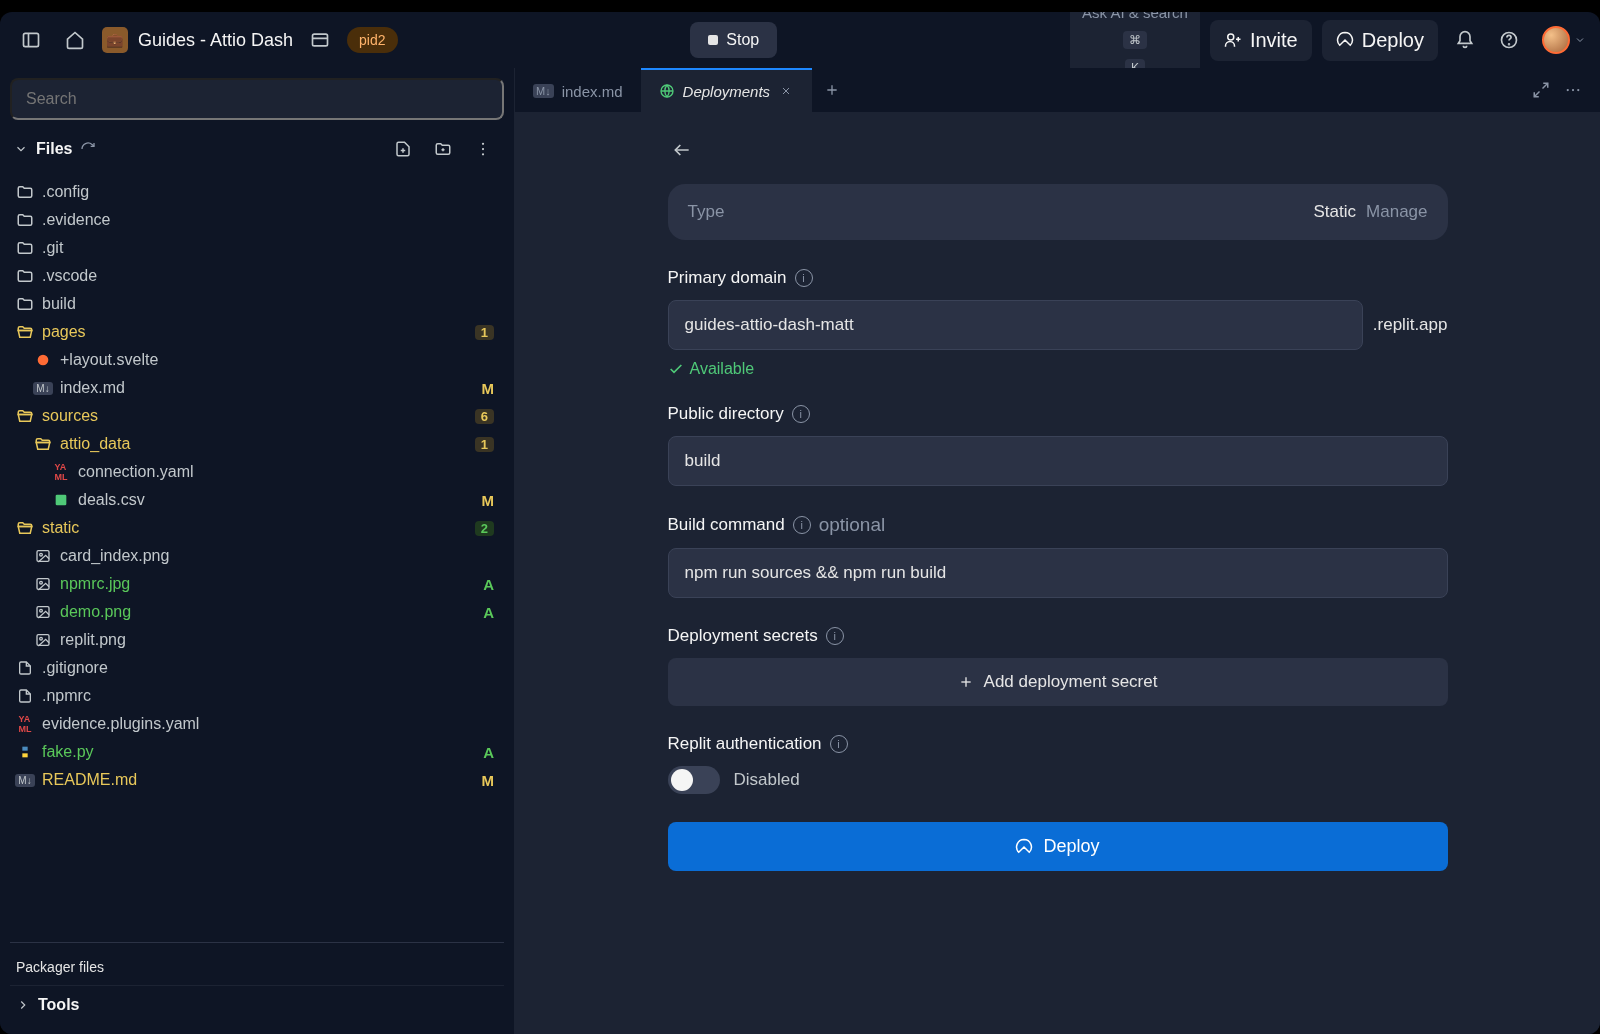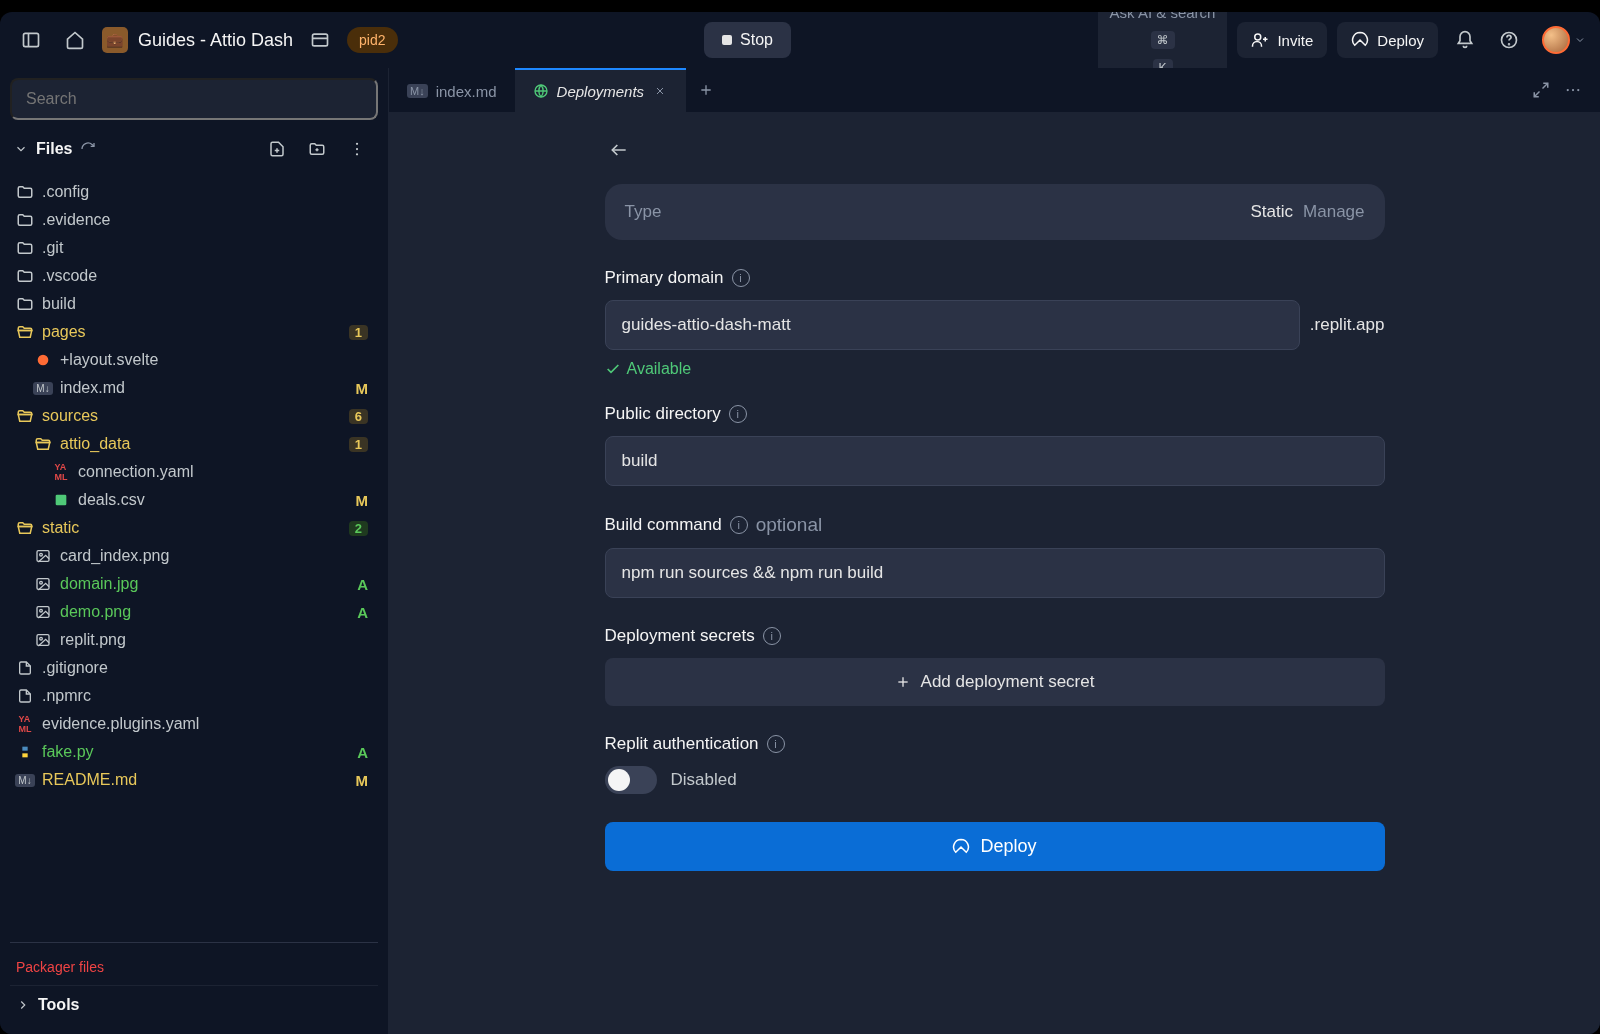--- a/index.html
+++ b/index.html
@@ -72,34 +72,34 @@
     font-size:15px;
     cursor:pointer;
     flex-direction:column;
   }
   .kbd { background:#2b3245; border-radius:4px; padding:2px 6px; font-size:12px; color:#c2c8cc;}
   .top-btn {
     background:#1c2333;
     border-radius:8px;
     padding:9px 14px;
     display:flex;align-items:center;gap:8px;
-    font-size:15px; color:#f5f5f5;
+    font-size:20px; color:#f5f5f5;
     cursor:pointer;
   }
   .avatar {
     width:28px;height:28px;border-radius:50%;
     background: radial-gradient(circle at 30% 30%, #f4c089, #a5643a);
     border:2px solid #ff6b35;
   }
   .avatar-wrap{display:flex;align-items:center;gap:4px;cursor:pointer;margin-left:6px;}
   
   .body { flex:1; display:flex; min-height:0; }
   
   .sidebar {
-    width: 388px;
+    width: 514px;
     background:#0e1525;
     display:flex;flex-direction:column;
     padding: 10px;
     gap:6px;
   }
   .sb-search {
     background:#1c2333;
     border-radius:8px;
     padding:10px 14px;
     color:#8a94a6;
@@ -130,21 +130,21 @@
   }
   .badge-green{background:#1f3a1f;color:#5ac85a;}
   .badge-letter{font-weight:700;font-size:15px;}
   .badge-M{color:#e8c85a;}
   .badge-A{color:#5ac85a;}
   .yellow{color:#e8c85a;}
   .green{color:#5ac85a;}
   .indent1{padding-left:24px;}
   .indent2{padding-left:42px;}
   .divider{height:1px;background:#2b3245;margin:6px 0;}
-  .sb-section{color:#ef4444;font-size:14px;padding:4px 6px;}
+  .sb-section{color:#e5e5e5;font-size:14px;padding:4px 6px;}
   .sb-tools{
     display:flex;align-items:center;gap:8px;
     padding:10px 6px;
     font-size:16px;font-weight:600;color:#f5f5f5;
     border-top:1px solid #1c2333;
     cursor:pointer;
   }
   
   .main{flex:1;display:flex;flex-direction:column;background:#0e1525;border-left:1px solid #1c2333;}
   
@@ -453,21 +453,21 @@
             <span class="tree-label">card_index.png</span>
           </div>
           <div class="tree-row indent1 green">
             <span class="tree-icon">
               <svg width="16" height="16" viewBox="0 0 24 24" fill="none" stroke="#c2c8cc" stroke-width="2">
                 <rect x="3" y="4" width="18" height="16" rx="2"></rect>
                 <circle cx="9" cy="10" r="2"></circle>
                 <path d="M21 16l-5-5L5 21"></path>
               </svg>
             </span>
-            <span class="tree-label">domain.jpg</span>
+            <span class="tree-label">npmrc.jpg</span>
             <span class="badge-letter badge-A">A</span>
           </div>
           <div class="tree-row indent1 green">
             <span class="tree-icon">
               <svg width="16" height="16" viewBox="0 0 24 24" fill="none" stroke="#c2c8cc" stroke-width="2">
                 <rect x="3" y="4" width="18" height="16" rx="2"></rect>
                 <circle cx="9" cy="10" r="2"></circle>
                 <path d="M21 16l-5-5L5 21"></path>
               </svg>
             </span>

